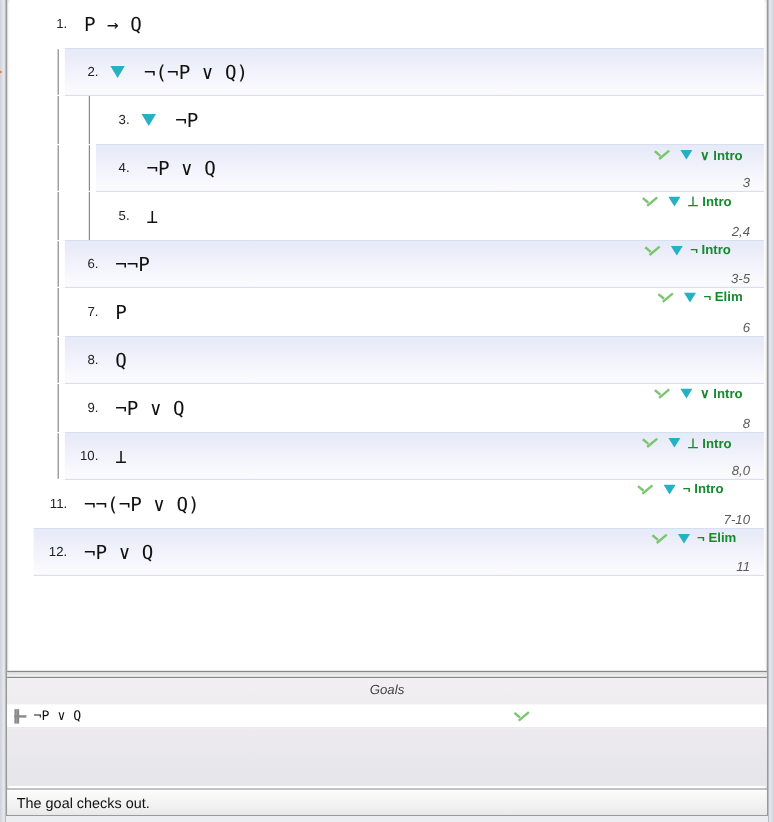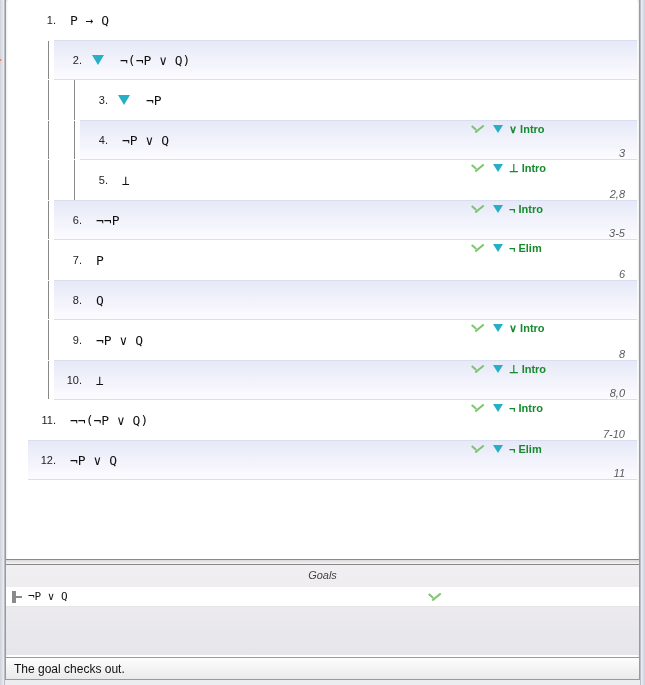--- a/index.html
+++ b/index.html
@@ -54,42 +54,42 @@
     font-family: Verdana, sans-serif;
     font-size: 11px;
     color: #222;
     width: 28px;
     text-align: right;
     flex: 0 0 28px;
   }
   .dot::after { content: "."; }
   .formula {
     font-family: "Lucida Console", Consolas, monospace;
-    font-size: 13px;
+    font-size: 16px;
     color: #111;
     margin-left: 10px;
     white-space: pre;
   }
   .tri-toggle {
     width: 0; height: 0;
     border-left: 6px solid transparent;
     border-right: 6px solid transparent;
     border-top: 10px solid #26b0c5;
     margin: 0 6px 0 10px;
     cursor: pointer;
   }
   .justcol {
     position: absolute;
     right: 8px;
     top: 0;
     bottom: 0;
     width: 160px;
     display: flex;
-    flex-direction: column;
-    justify-content: space-between;
+    flex-direction: row;
+    justify-content: flex-end;
     align-items: flex-start;
   }
   .justrow1 {
     display: flex;
     align-items: center;
     height: 16px;
     gap: 4px;
   }
   .check {
     width: 18px;
@@ -314,21 +314,21 @@
         <div class="bar" style="left: -6px;"></div>
         <div class="bar" style="left: -32px;"></div>
         <span class="num dot">5</span>
         <span class="formula" style="margin-left: 14px;">⊥</span>
         <div class="justcol">
           <div class="justrow1">
             <span class="check"></span>
             <span class="tri-small"></span>
             <span class="rule">⊥ Intro</span>
           </div>
-          <div class="refs">2,8</div>
+          <div class="refs">2,4</div>
         </div>
       </div>
       <div class="line alt" style="padding-left: 0px; margin-left: 46px;">
         <div class="bar" style="left: -6px;"></div>
         <span class="num dot">6</span>
         <span class="formula" style="margin-left: 14px;">¬¬P</span>
         <div class="justcol">
           <div class="justrow1">
             <span class="check"></span>
             <span class="tri-small"></span>

